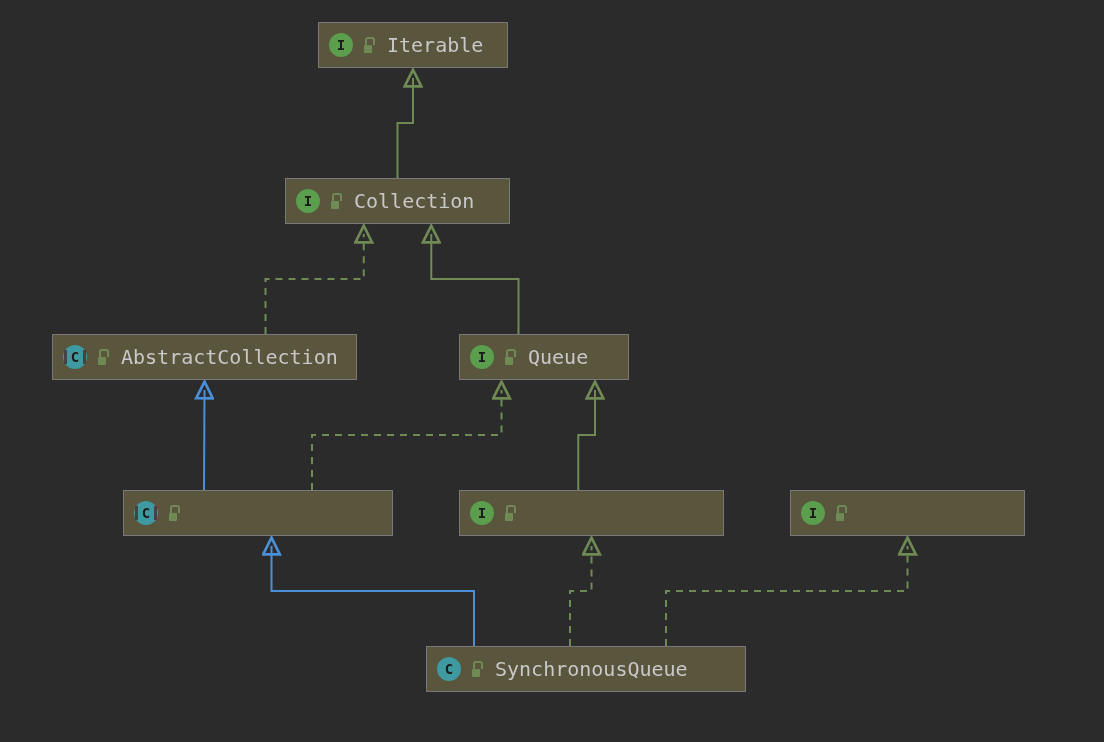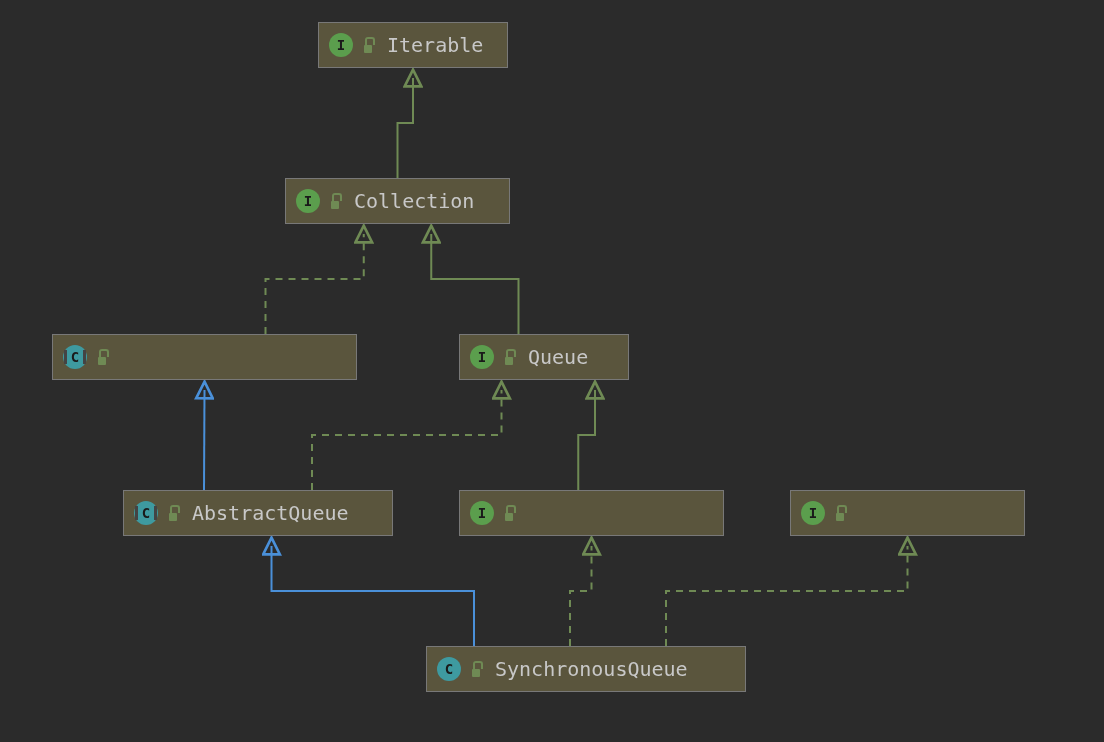--- a/index.html
+++ b/index.html
@@ -143,38 +143,38 @@
       </span>
     <span class="node-label">Collection</span>
   </div>
 
   <div class="node" id="node-abstractCollection" style="left: 52px; top: 334px; min-width: 305px; height: 46px;">
     <span class="type-badge abstract-class">C</span>
     <span class="lock-wrap">
         <span class="lock-flag"></span>
         <span class="lock-body"></span>
       </span>
+    <span class="node-label">AbstractCollection</span>
   </div>
 
   <div class="node" id="node-queue" style="left: 459px; top: 334px; min-width: 170px; height: 46px;">
     <span class="type-badge interface">I</span>
     <span class="lock-wrap">
         <span class="lock-flag"></span>
         <span class="lock-body"></span>
       </span>
     <span class="node-label">Queue</span>
   </div>
 
   <div class="node" id="node-abstractQueue" style="left: 123px; top: 490px; min-width: 270px; height: 46px;">
     <span class="type-badge abstract-class">C</span>
     <span class="lock-wrap">
         <span class="lock-flag"></span>
         <span class="lock-body"></span>
       </span>
-    <span class="node-label">AbstractQueue</span>
   </div>
 
   <div class="node" id="node-blockingQueue" style="left: 459px; top: 490px; min-width: 265px; height: 46px;">
     <span class="type-badge interface">I</span>
     <span class="lock-wrap">
         <span class="lock-flag"></span>
         <span class="lock-body"></span>
       </span>
   </div>
 

